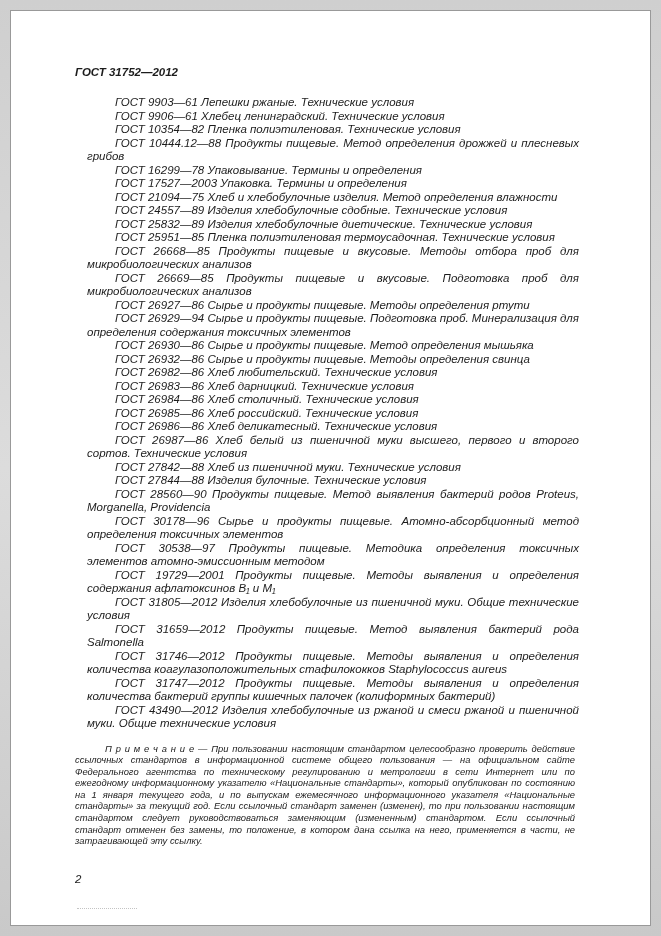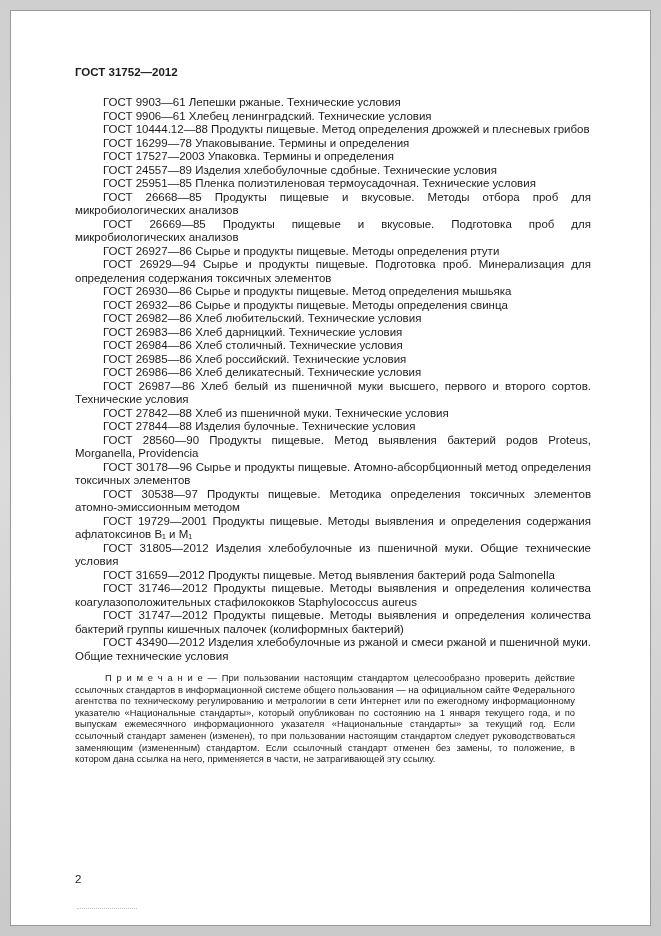--- a/index.html
+++ b/index.html
@@ -1,15 +1,15 @@
 <!DOCTYPE html>
 <html><head>
 <meta charset="utf-8">
 <style>
-  * { box-sizing: border-box; }
+  * { box-sizing: border-box; font-style: italic; }
   html, body { margin: 0; padding: 0; }
   body {
     width: 661px;
     height: 936px;
     background: #d6d6d6;
     font-family: "Liberation Sans", sans-serif;
     color: #1c1c1c;
   }
   .scan-frame {
     width: 661px;
@@ -25,21 +25,21 @@
     position: relative;
     padding: 54px 59px 0 64px;
     overflow: hidden;
   }
   .doc-code {
     font-weight: bold;
     font-size: 11.5px;
     line-height: 14px;
     margin: 0 0 17px 0;
   }
-  .standards-list { margin: 0; }
+  .standards-list { margin: 12px; }
   .para {
     font-size: 11.5px;
     line-height: 13.5px;
     margin: 0;
     text-indent: 28px;
     text-align: justify;
   }
   .note {
     font-size: 9.4px;
     line-height: 11.6px;
@@ -68,24 +68,27 @@
 <body>
 
 <div class="scan-frame">
   <div class="page">
 
     <p class="doc-code">ГОСТ 31752—2012</p>
 
     <div class="standards-list">
         <p class="para">ГОСТ 9903—61 Лепешки ржаные. Технические условия</p>
         <p class="para">ГОСТ 9906—61 Хлебец ленинградский. Технические условия</p>
+        <p class="para">ГОСТ 10354—82 Пленка полиэтиленовая. Технические условия</p>
         <p class="para">ГОСТ 10444.12—88 Продукты пищевые. Метод определения дрожжей и плесневых грибов</p>
         <p class="para">ГОСТ 16299—78 Упаковывание. Термины и определения</p>
         <p class="para">ГОСТ 17527—2003 Упаковка. Термины и определения</p>
+        <p class="para">ГОСТ 21094—75 Хлеб и хлебобулочные изделия. Метод определения влажности</p>
         <p class="para">ГОСТ 24557—89 Изделия хлебобулочные сдобные. Технические условия</p>
+        <p class="para">ГОСТ 25832—89 Изделия хлебобулочные диетические. Технические условия</p>
         <p class="para">ГОСТ 25951—85 Пленка полиэтиленовая термоусадочная. Технические условия</p>
         <p class="para">ГОСТ 26668—85 Продукты пищевые и вкусовые. Методы отбора проб для микробиологических анализов</p>
         <p class="para">ГОСТ 26669—85 Продукты пищевые и вкусовые. Подготовка проб для микробиологических анализов</p>
         <p class="para">ГОСТ 26927—86 Сырье и продукты пищевые. Методы определения ртути</p>
         <p class="para">ГОСТ 26929—94 Сырье и продукты пищевые. Подготовка проб. Минерализация для определения содержания токсичных элементов</p>
         <p class="para">ГОСТ 26930—86 Сырье и продукты пищевые. Метод определения мышьяка</p>
         <p class="para">ГОСТ 26932—86 Сырье и продукты пищевые. Методы определения свинца</p>
         <p class="para">ГОСТ 26982—86 Хлеб любительский. Технические условия</p>
         <p class="para">ГОСТ 26983—86 Хлеб дарницкий. Технические условия</p>
         <p class="para">ГОСТ 26984—86 Хлеб столичный. Технические условия</p>

